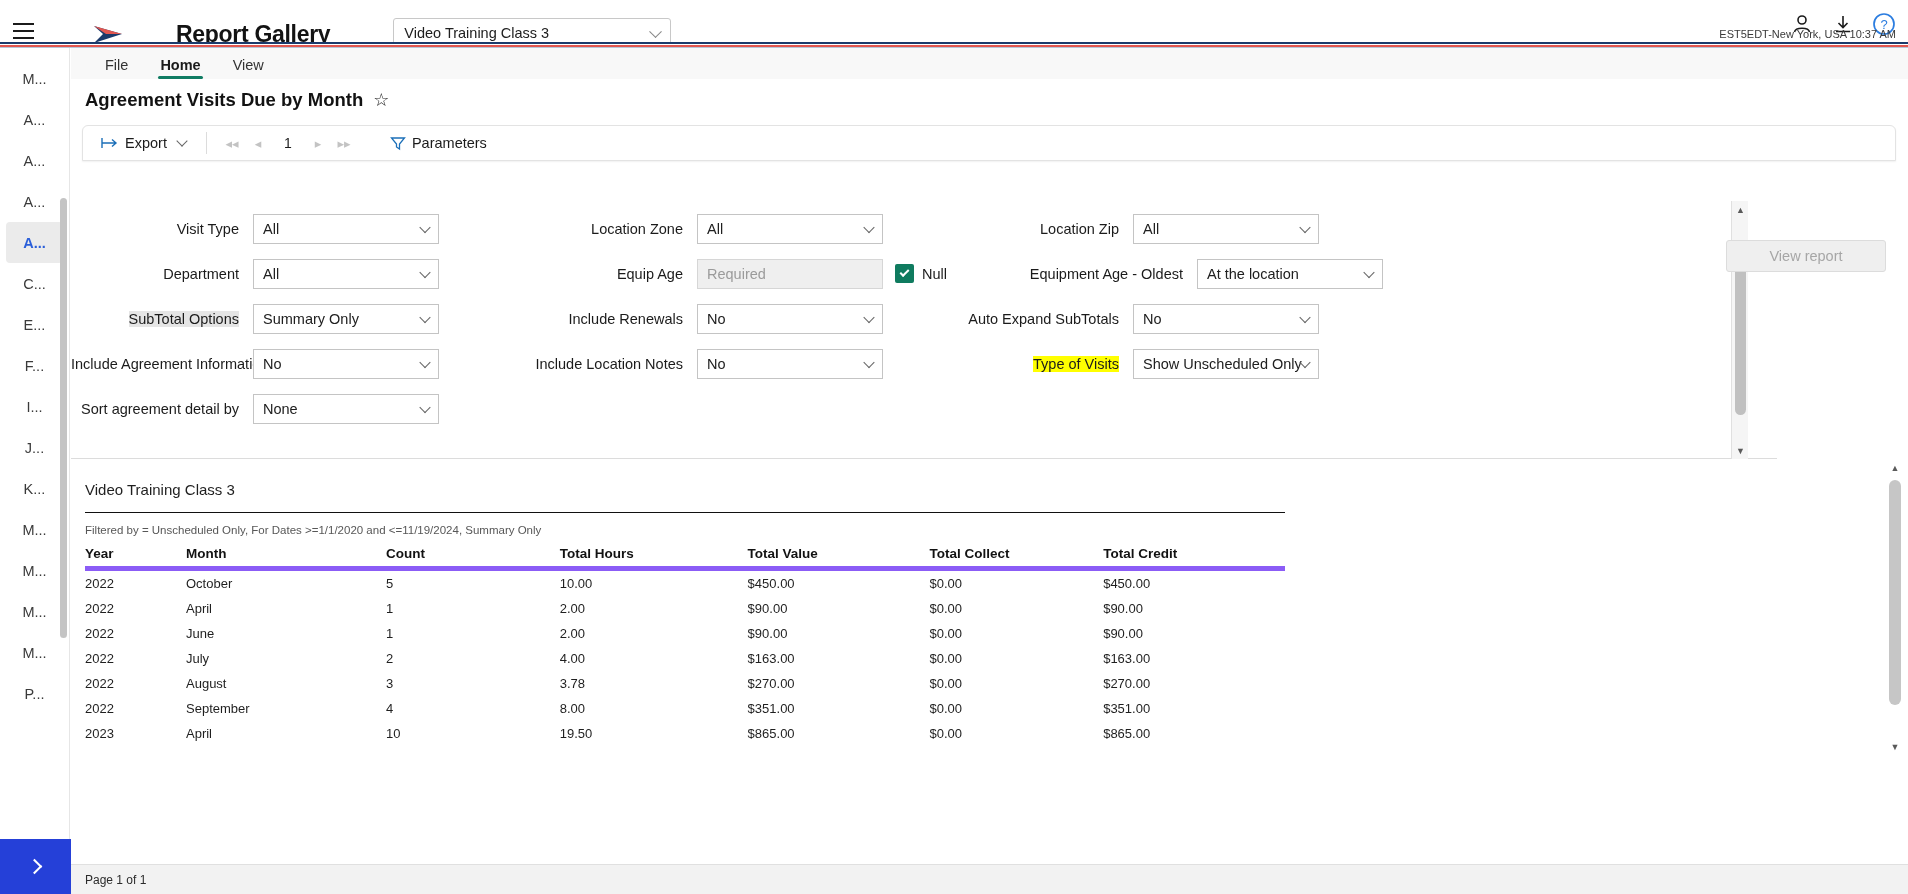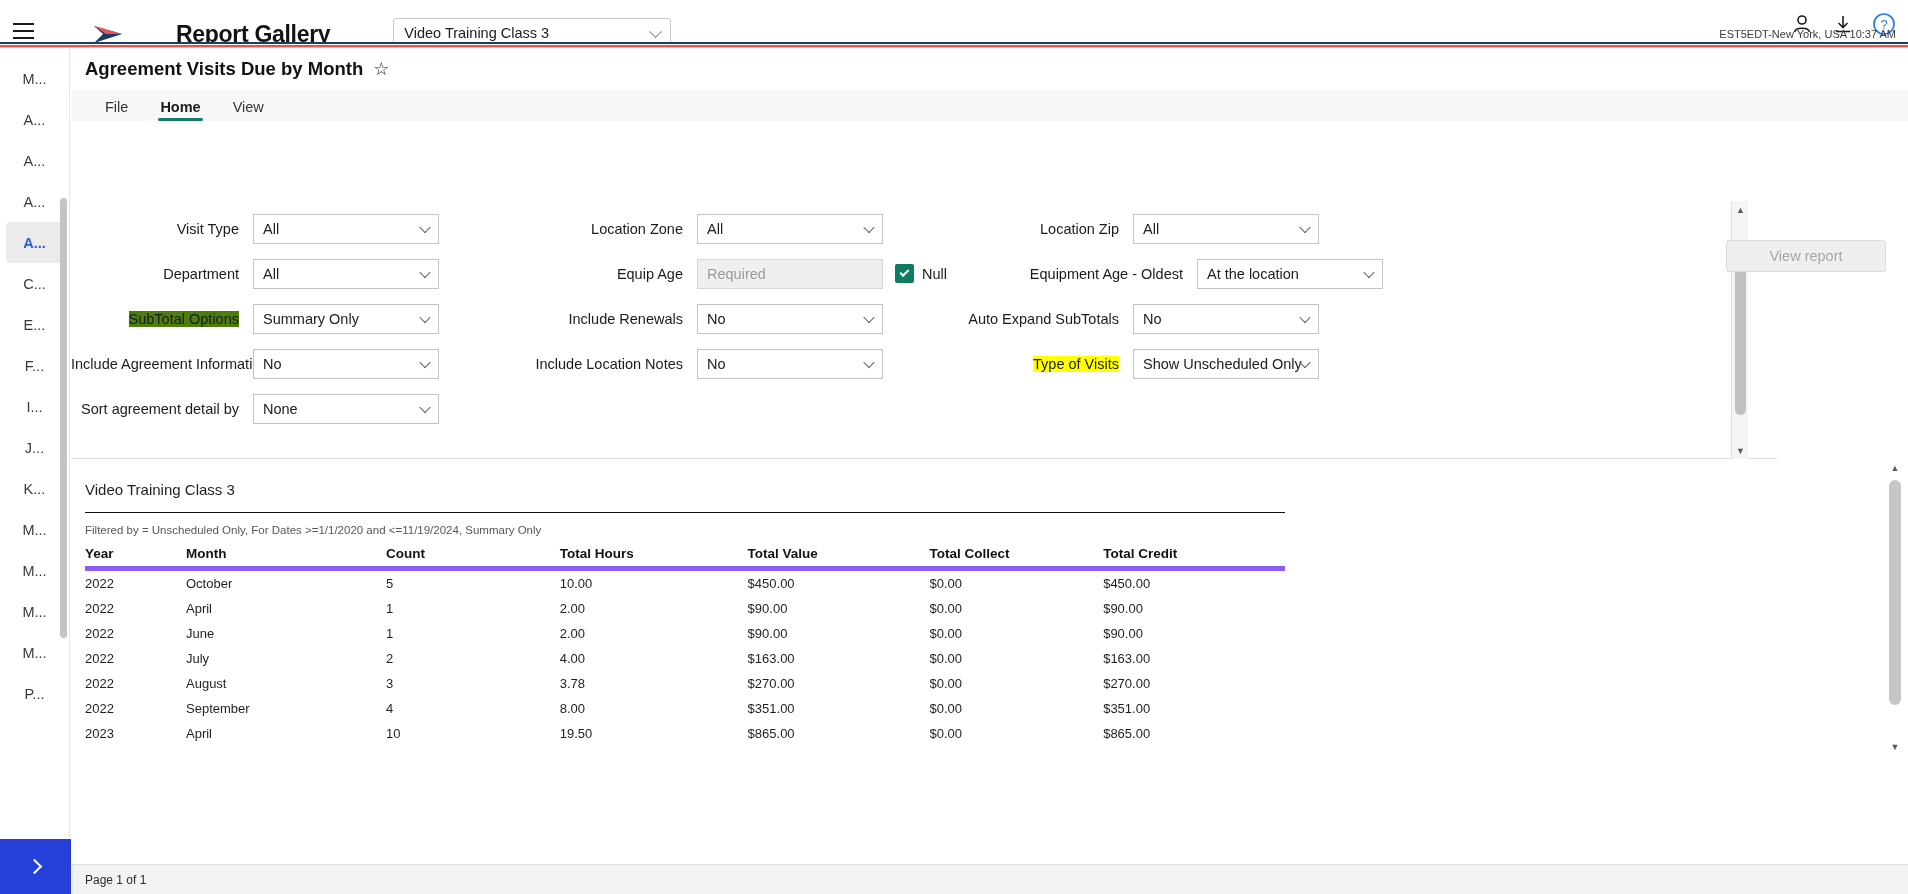--- a/index.html
+++ b/index.html
@@ -337,31 +337,53 @@
       <div class="side-item">P...</div>
     </div>
   <div id="side-scrollbar"></div>
 </div>
 <div id="sidebar-expand" title="›">
   <div class="arrow"></div>
 </div>
 
 <div id="main">
 
-  <div id="report-head">
-    <div id="report-title">Agreement Visits Due by Month</div>
-    <div id="fav-star">☆</div>
-  </div>
-
   <div id="ribbon-tabs">
       <div class="rtab">File</div>
       <div class="rtab active">Home</div>
       <div class="rtab">View</div>
     </div>
 
+  <div id="report-head">
+    <div id="report-title">Agreement Visits Due by Month</div>
+    <div id="fav-star">☆</div>
+  </div>
+
+  <div id="ribbon-bar">
+    <div class="rb-btn">
+      <svg width="18" height="14" viewBox="0 0 18 14">
+        <path d="M1,2 L1,12 M1,7 L15,7 M11,3.5 L15,7 L11,10.5" fill="none" stroke="#1b6fb8" stroke-width="1.4"></path>
+      </svg>
+      <span>Export</span>
+      <span style="display:inline-block;width:8px;height:8px;border-right:1.3px solid #666;border-bottom:1.3px solid #666;transform:rotate(45deg);margin:-4px 0 0 5px;"></span>
+    </div>
+    <div class="rb-sep"></div>
+    <div class="pg-btn">◂◂</div>
+    <div class="pg-btn">◂</div>
+    <div id="page-num">1</div>
+    <div class="pg-btn">▸</div>
+    <div class="pg-btn">▸▸</div>
+    <div class="rb-sep" style="background:transparent;"></div>
+    <div class="rb-btn">
+      <svg width="16" height="15" viewBox="0 0 16 15">
+        <path d="M1.5,2 L14.5,2 L9.5,8 L9.5,13 L6.5,11 L6.5,8 Z" fill="none" stroke="#1b6fb8" stroke-width="1.3"></path>
+      </svg>
+      <span>Parameters</span>
+    </div>
+  </div>
 
   <div id="param-panel">
     <div id="param-grid">
         <div class="prow"></div>
         <div class="prow">
           <div class="pcell">
             <div class="plabel c1-label">Visit Type</div>
             <div class="pctl c1-ctl">
               <span>All</span>
               <span class="chev"></span>
@@ -405,21 +427,21 @@
           <div class="pcell">
             <div class="plabel c3-label">Equipment Age - Oldest</div>
             <div class="pctl c3-ctl">
               <span>At the location</span>
               <span class="chev"></span>
             </div>
           </div>
         </div>
         <div class="prow">
           <div class="pcell">
-            <div class="plabel c1-label"><span class="hl" style="background: #4d7c0f; margin-left: 44px;">SubTotal Options</span></div>
+            <div class="plabel c1-label"><span class="hl" style="background: #e5e5e5; margin-left: 44px;">SubTotal Options</span></div>
             <div class="pctl c1-ctl">
               <span>Summary Only</span>
               <span class="chev"></span>
             </div>
           </div>
           <div class="pcell">
             <div class="plabel c2-label">Include Renewals</div>
             <div class="pctl c2-ctl">
               <span>No</span>
               <span class="chev"></span>

